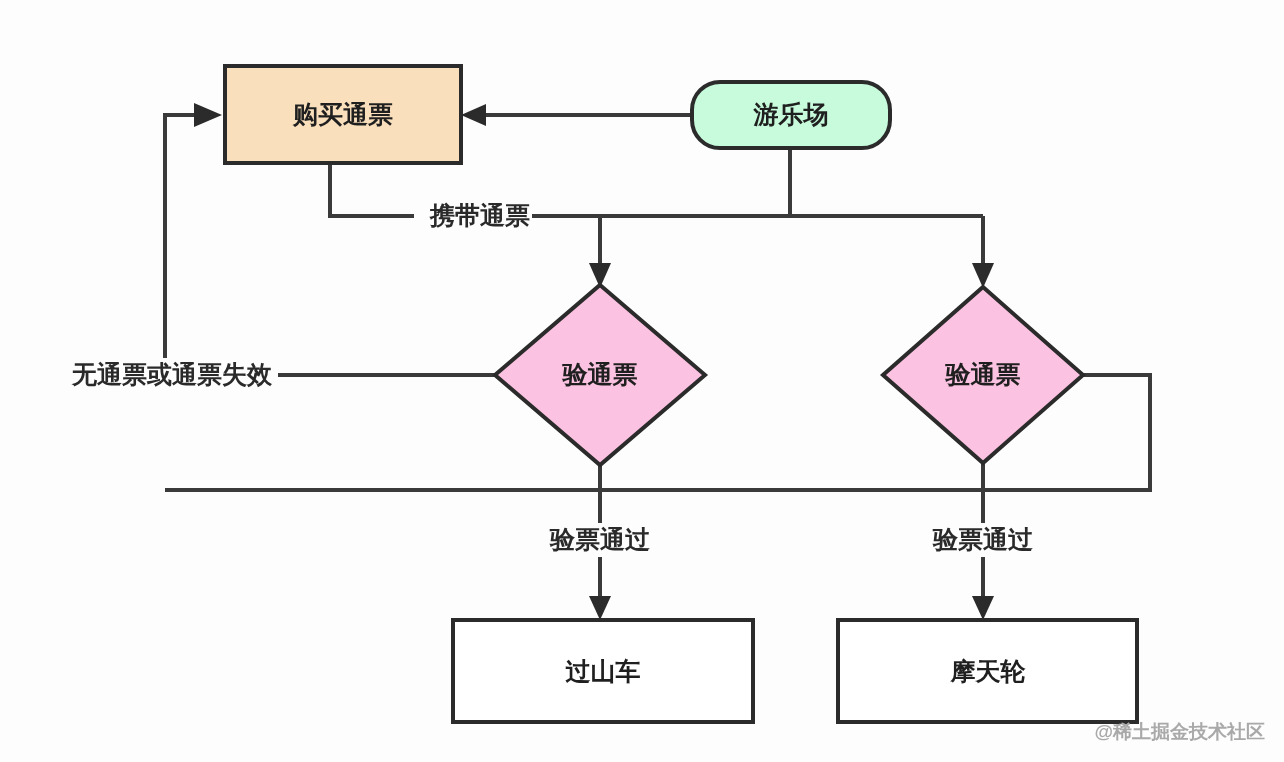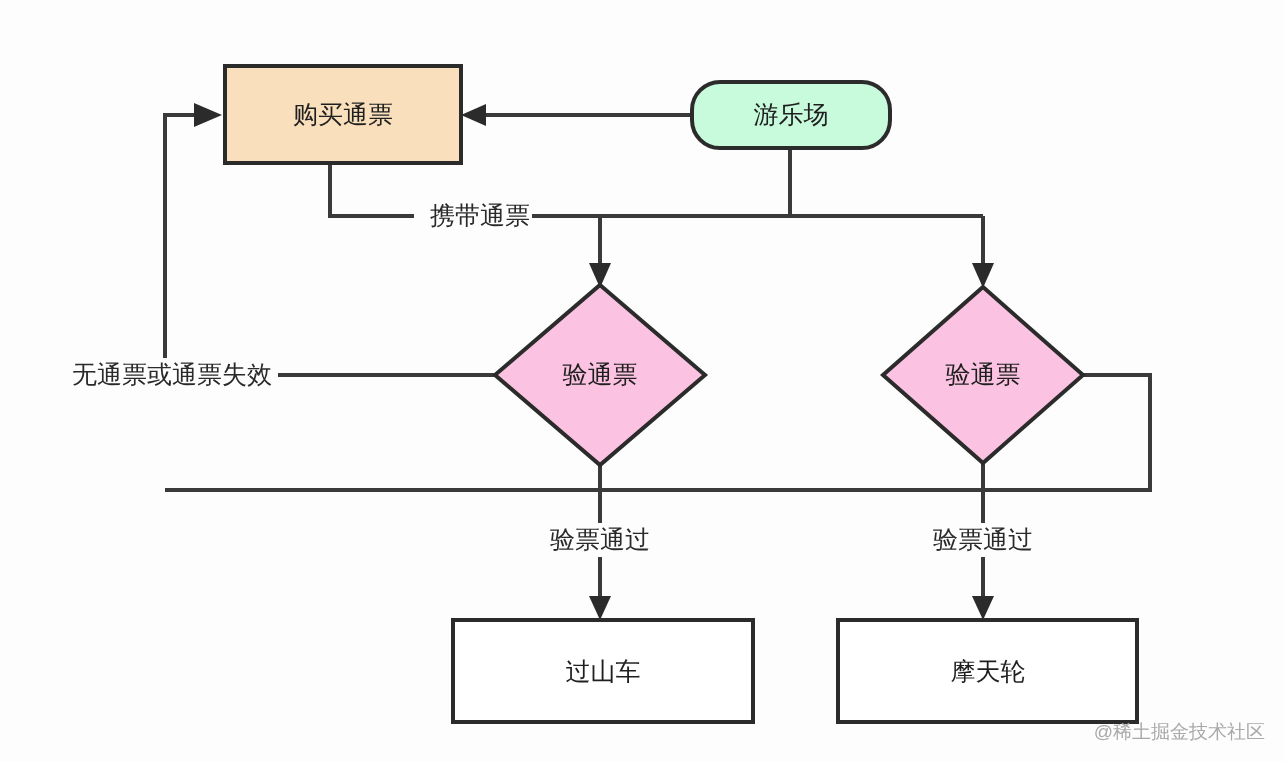--- a/index.html
+++ b/index.html
@@ -9,20 +9,21 @@
   }
   body {
     font-family: "Liberation Sans", "DejaVu Sans", sans-serif;
   }
   #canvas {
     position: relative;
     width: 1284px;
     height: 762px;
     background: #fdfdfd;
     overflow: hidden;
+    font-weight: bold;
   }
   svg#flow {
     position: absolute;
     left: 0;
     top: 0;
     width: 1284px;
     height: 762px;
   }
   .node-shape {
     stroke: #2b2b2b;

